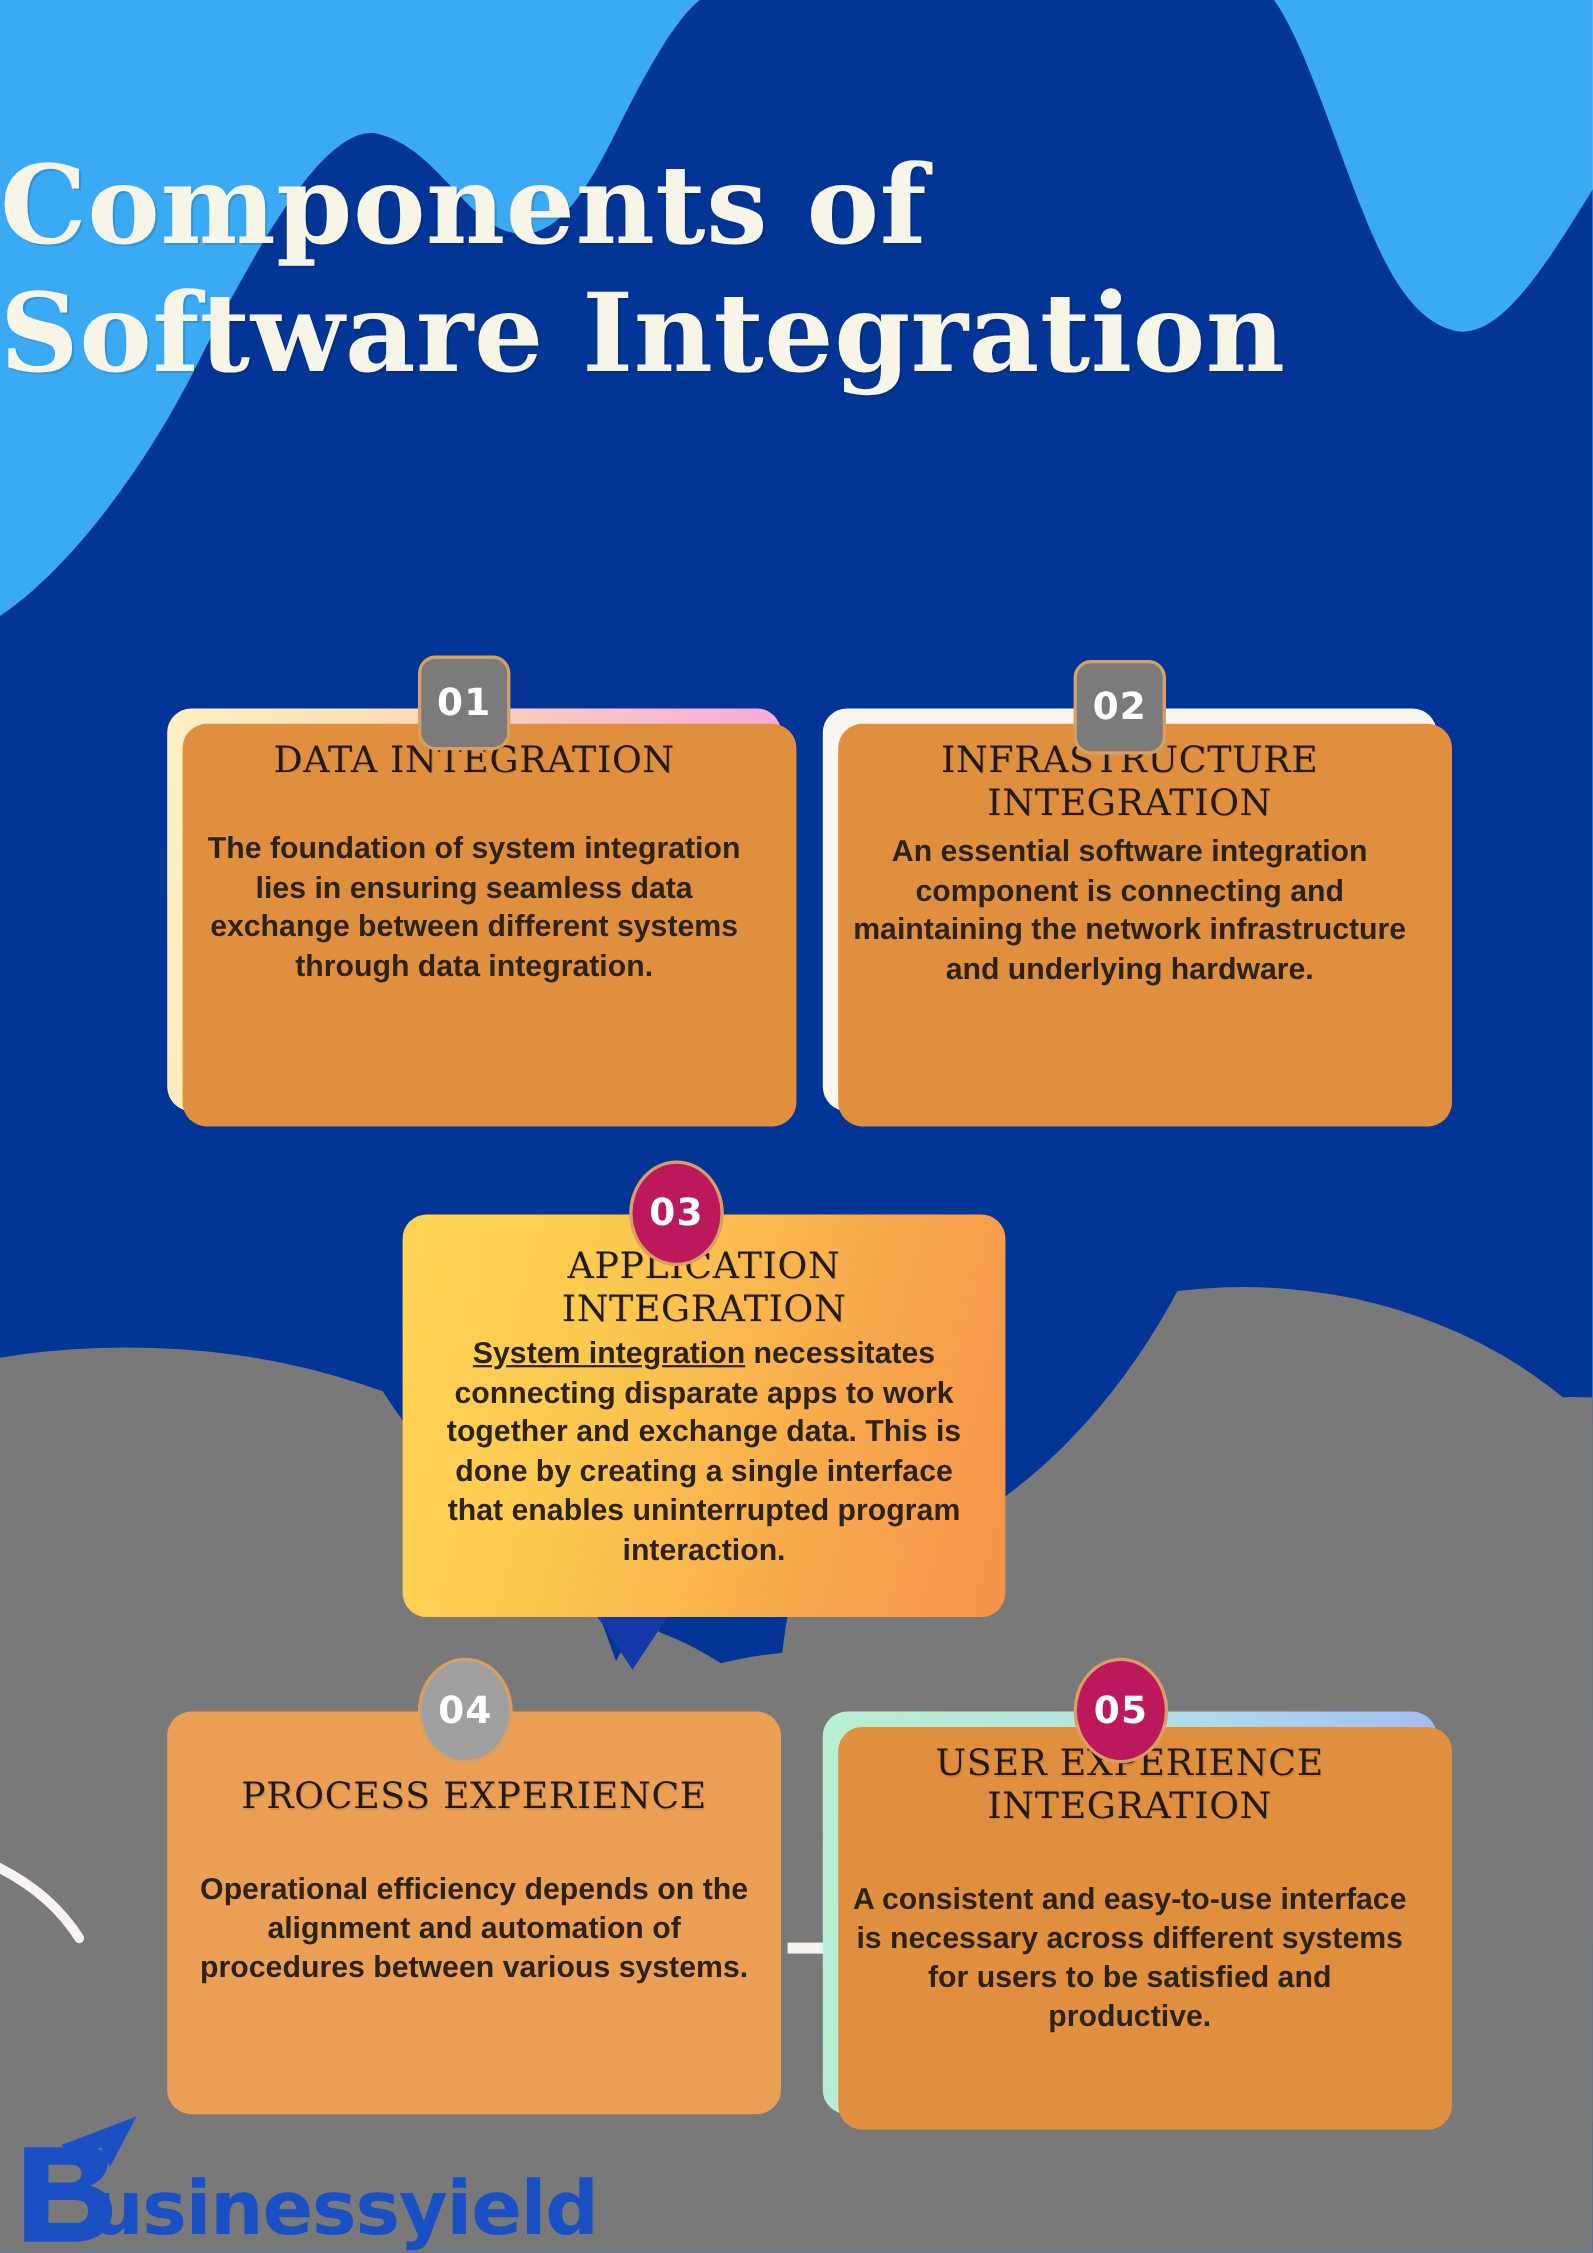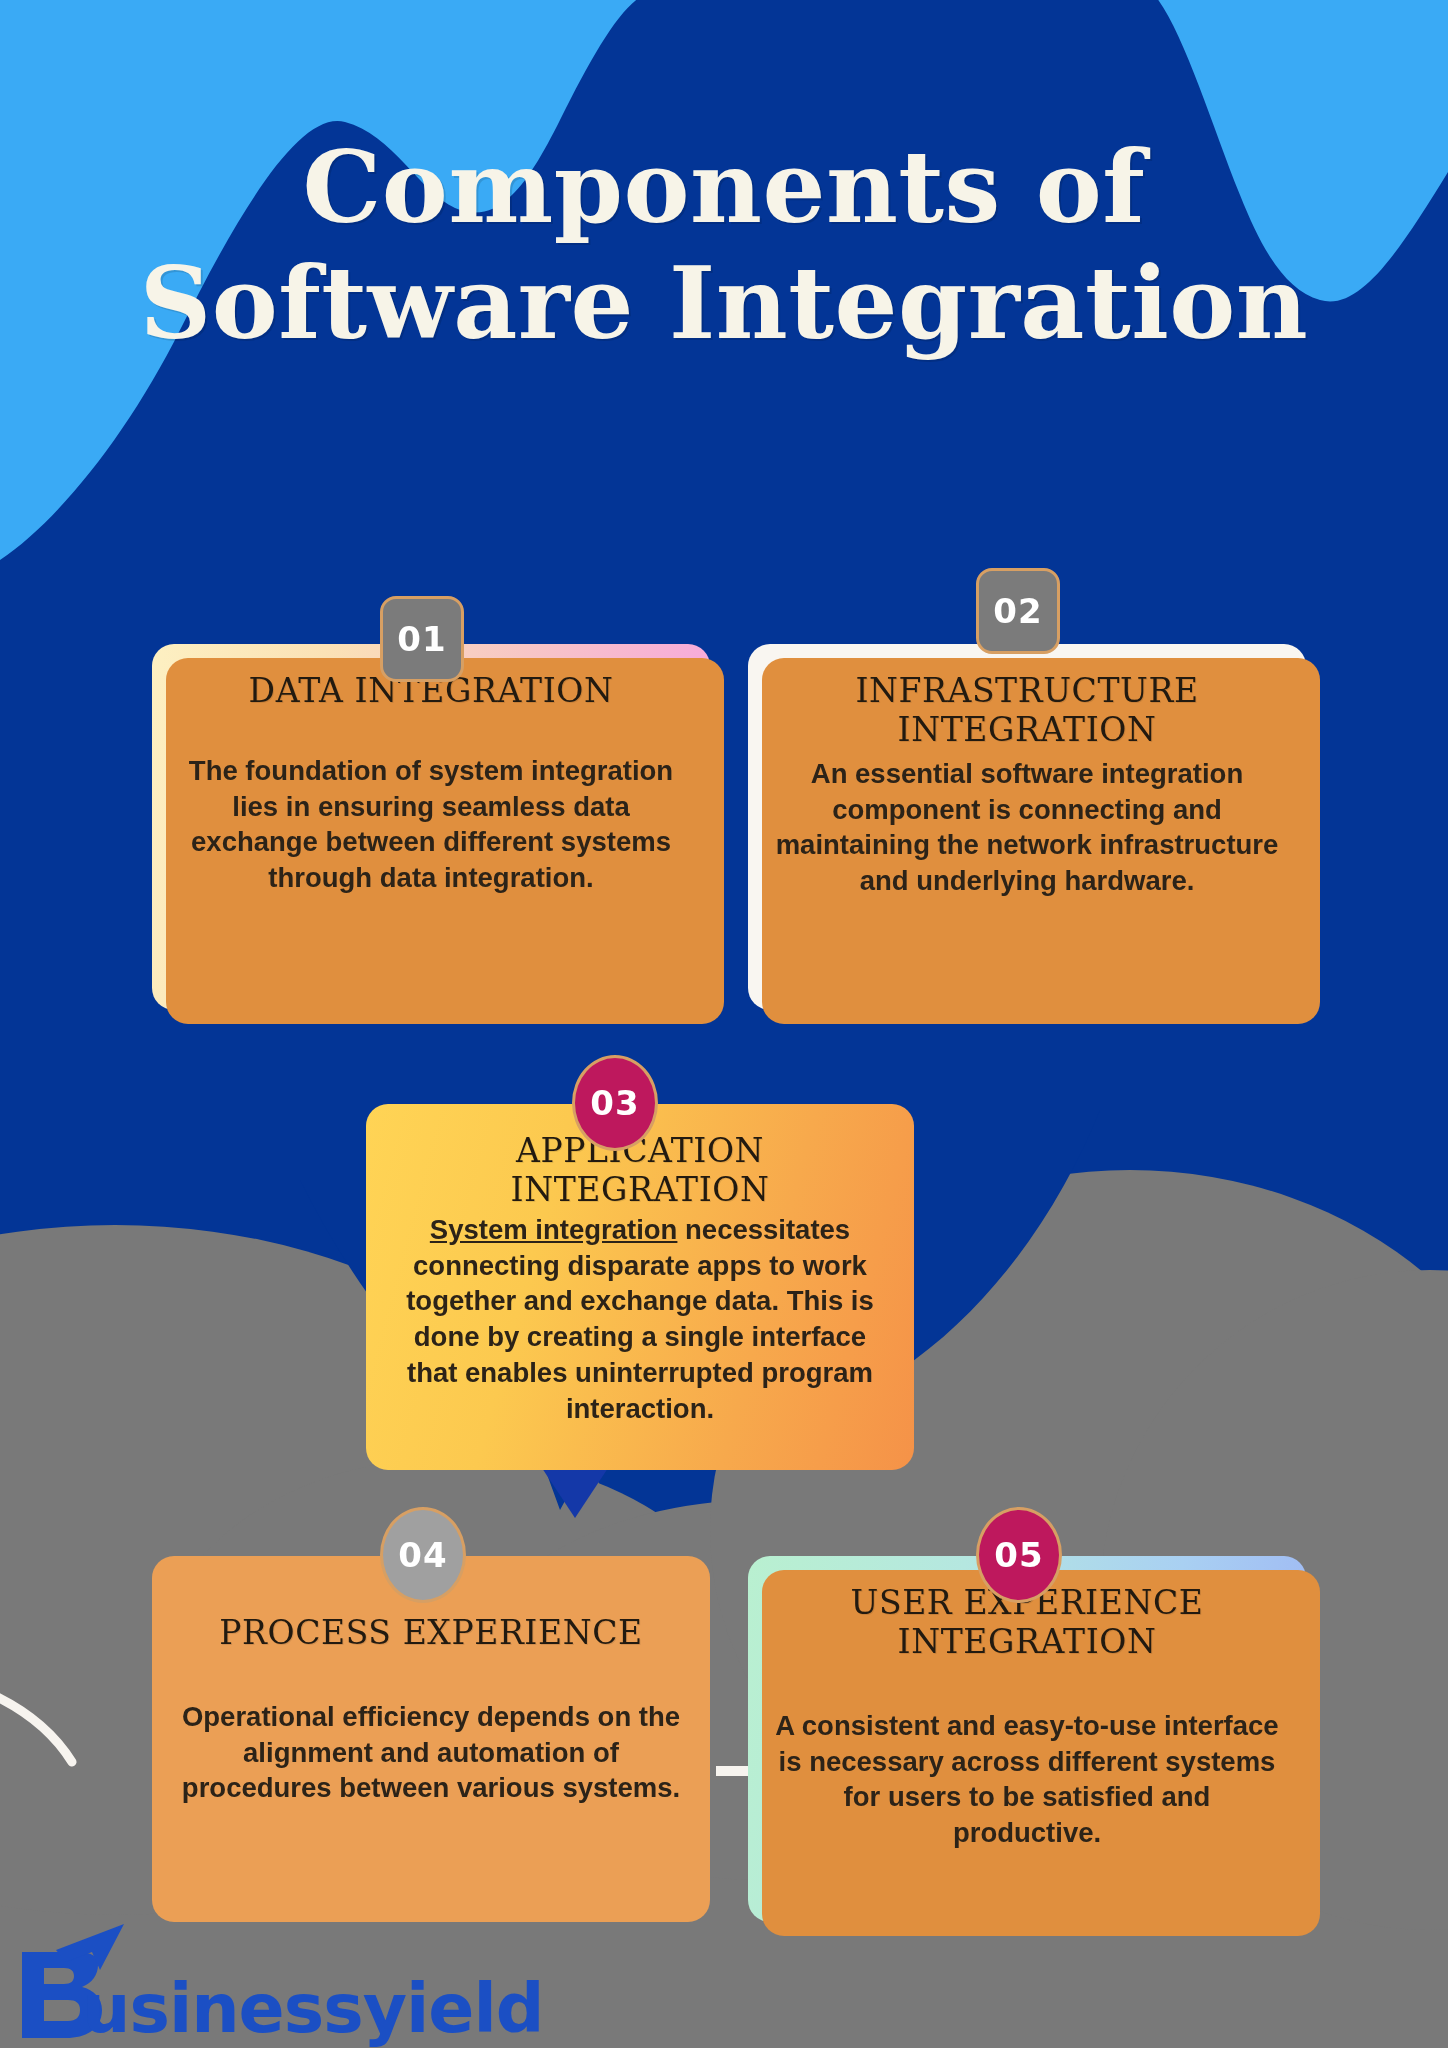--- a/index.html
+++ b/index.html
@@ -22,21 +22,21 @@
     left: 0; top: 0;
     width: 1448px; height: 2048px;
     display: block;
   }
   
   .title-block {
     position: absolute;
     left: 0;
     top: 130px;
     width: 1448px;
-    text-align: center;
+    text-align: left;
     z-index: 5;
   }
   .title-line {
     font-family: "DejaVu Serif", serif;
     font-weight: bold;
     font-size: 99px;
     line-height: 1.17;
     color: #f7f4e8;
     letter-spacing: 0.5px;
     text-shadow: 2px 2px 0 rgba(0,0,0,0.12);
@@ -116,21 +116,21 @@
     left: 152px; top: 1556px; width: 558px; height: 366px;
     background: #eb9f55;
   }
   #card05 {
     left: 748px; top: 1556px; width: 558px; height: 366px;
     background: linear-gradient(100deg, #b9f0d0 0%, #b5e7e0 35%, #a9d0f2 70%, #9db4f4 100%);
   }
   #card05 .shadowlayer { left: 14px; top: 14px; right: -14px; bottom: -14px; }
 
   #badge01 { left: 380px; top: 596px; }
-  #badge02 { left: 976px; top: 568px; }
+  #badge02 { left: 976px; top: 600px; }
   #badge03 { left: 572px; top: 1055px; }
   #badge04 { left: 380px; top: 1507px; }
   #badge05 { left: 976px; top: 1507px; }
 
   
   #card01 .card-body { margin-top: 42px; }
   #card02 .card-body { margin-top: 4px; }
   #card03 .card-title { margin-bottom: 2px; }
   #card03 .card-body { margin-top: 2px; }
   #card04 .card-title { margin-top: 30px; }

